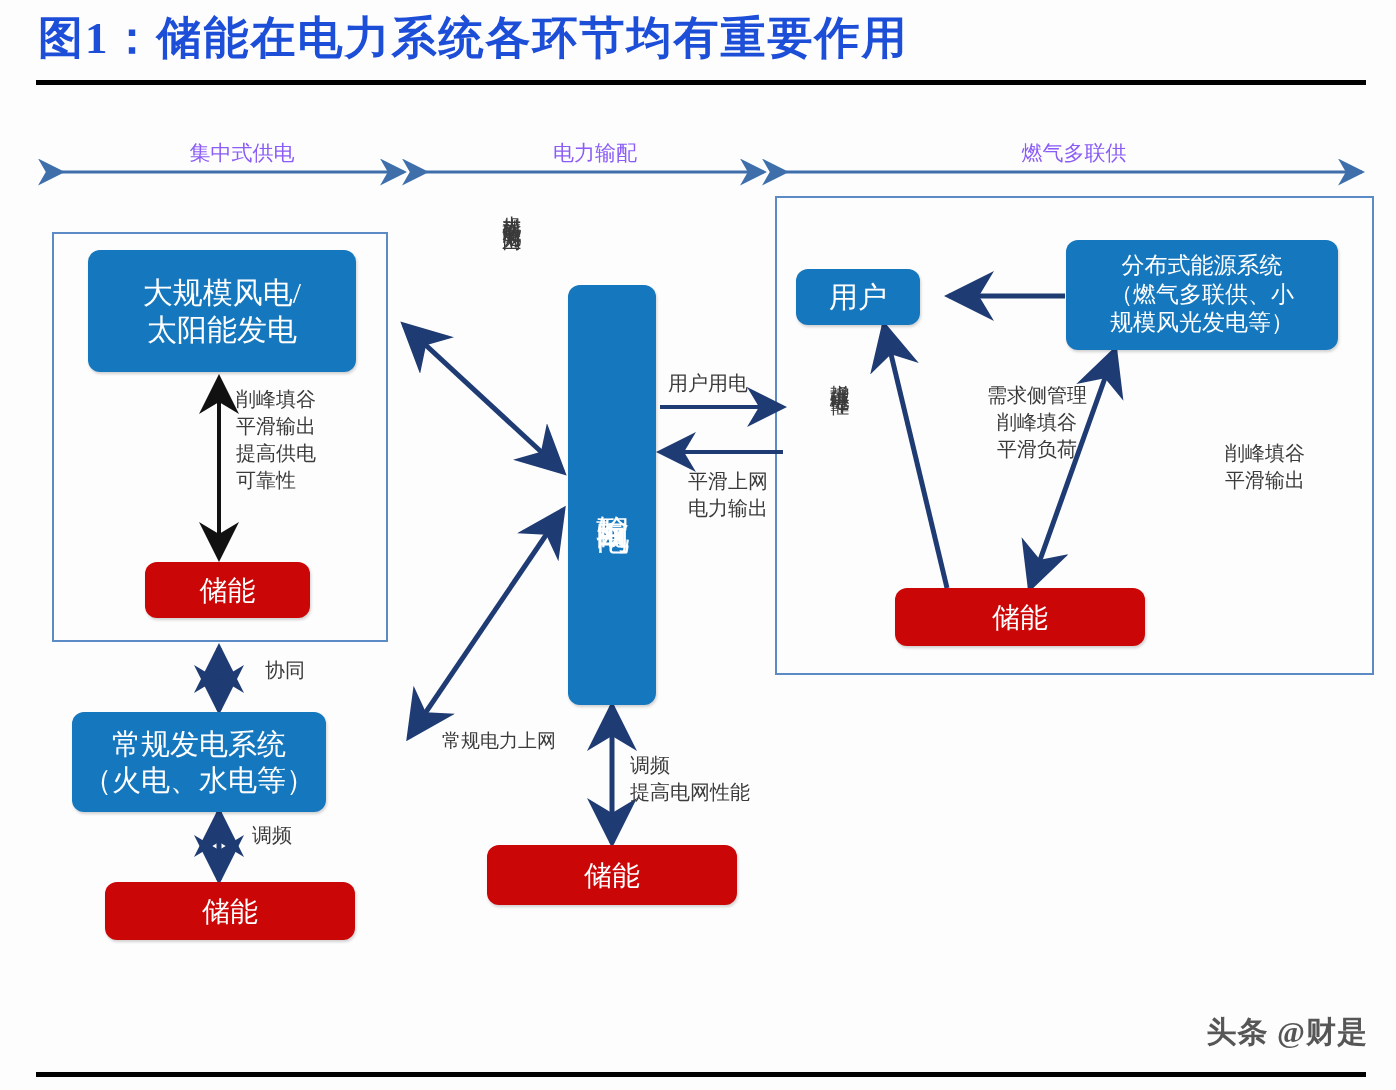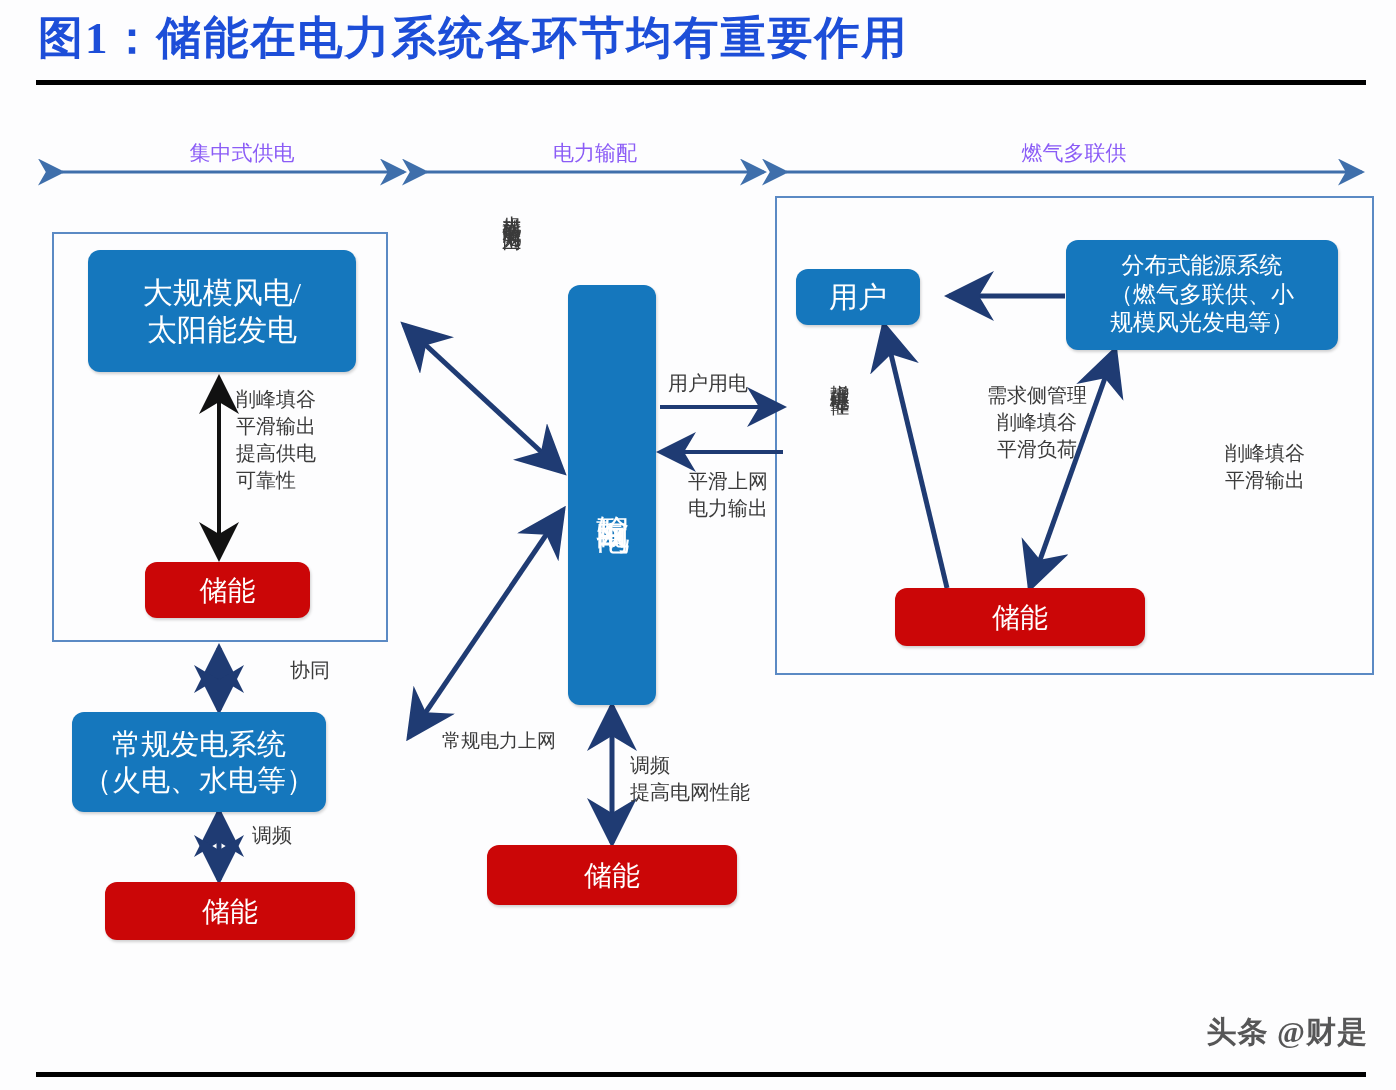--- a/index.html
+++ b/index.html
@@ -230,21 +230,21 @@
 
   <div class="node red" style="left:895px; top:588px; width:250px; height:58px; font-size:28px;">
     <span class="txt">储能</span>
   </div>
 
   <div class="alabel" style="left:236px; top:386px; width:130px; text-align:left;">削峰填谷
 平滑输出
 提高供电
 可靠性</div>
 
-  <div class="alabel" style="left:240px; top:657px; width:90px; text-align:right;">协同</div>
+  <div class="alabel" style="left:240px; top:657px; width:90px; text-align:center;">协同</div>
 
   <div class="alabel" style="left:252px; top:822px; width:90px; text-align:left;">调频</div>
 
   <div class="alabel vert" style="left:500px; top:200px; height:245px; font-size:19px;">大规模新能源电力上网</div>
 
   <div class="alabel" style="left:442px; top:728px; width:180px; text-align:left; font-size:19px;">常规电力上网</div>
 
   <div class="alabel" style="left:668px; top:370px; width:120px; text-align:left;">用户用电</div>
 
   <div class="alabel" style="left:668px; top:468px; width:120px; text-align:center;">平滑上网

